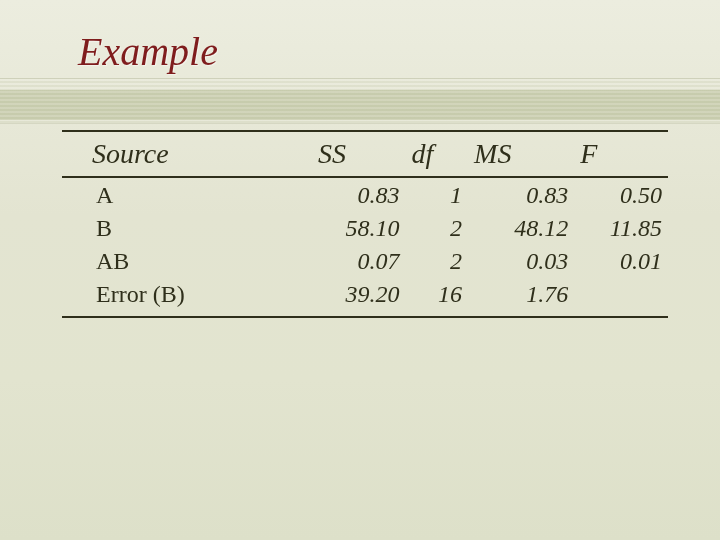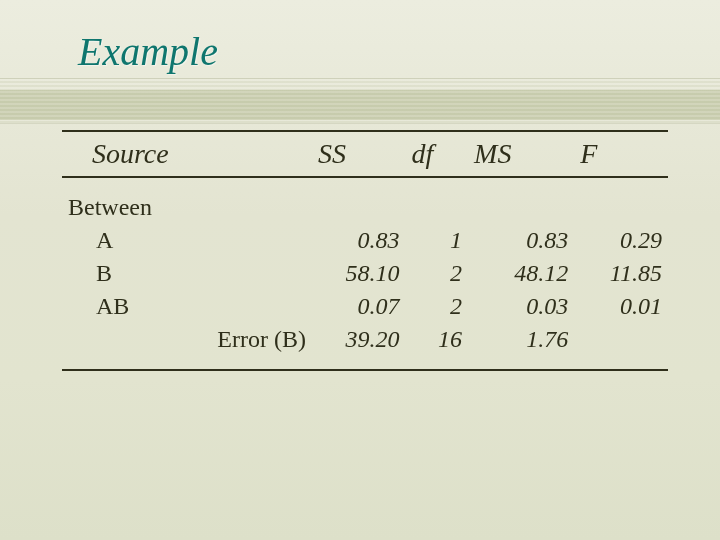--- a/index.html
+++ b/index.html
@@ -36,21 +36,21 @@
     border-top: 1px solid rgba(90,100,50,0.25);
     border-bottom: 1px solid rgba(90,100,50,0.25);
     opacity: 0.55;
   }
   .title {
     position: absolute;
     top: 28px;
     left: 78px;
     font-style: italic;
     font-size: 40px;
-    color: #0f766e;
+    color: #7f1d1d;
     text-shadow: 1px 1px 1px rgba(255,255,255,0.5);
   }
   .table-wrap {
     position: absolute;
     top: 130px;
     left: 62px;
     right: 52px;
   }
   table {
     border-collapse: collapse;
@@ -84,22 +84,21 @@
     font-style: italic;
   }
   tbody tr.section td {
     padding-top: 16px;
   }
   tbody tr.indent td.src {
     padding-left: 34px;
   }
   tbody tr.last td {
     border-bottom: 2px solid #2f2f1b;
-    padding-bottom: 16px;
-    text-align: right;
+    padding-bottom: 8px;
   }
   col.c-source { width: 40%; }
   col.c-ss     { width: 15%; }
   col.c-df     { width: 10%; }
   col.c-ms     { width: 17%; }
   col.c-f      { width: 15%; }
 </style>
 </head>
 <body>
 
@@ -119,33 +118,26 @@
     <thead>
       <tr>
         <th>Source</th>
         <th>SS</th>
         <th>df</th>
         <th>MS</th>
         <th>F</th>
       </tr>
     </thead>
     <tbody>
-      <tr class="section">
-        <td class="src">Between</td>
-        <td class="num"></td>
-        <td class="num"></td>
-        <td class="num"></td>
-        <td class="num"></td>
-      </tr>
       <tr class="indent">
         <td class="src">A</td>
         <td class="num">0.83</td>
         <td class="num">1</td>
         <td class="num">0.83</td>
-        <td class="num">0.29</td>
+        <td class="num">0.50</td>
       </tr>
 
       <tr class="indent">
         <td class="src">B</td>
         <td class="num">58.10</td>
         <td class="num">2</td>
         <td class="num">48.12</td>
         <td class="num">11.85</td>
       </tr>
       <tr class="indent">

